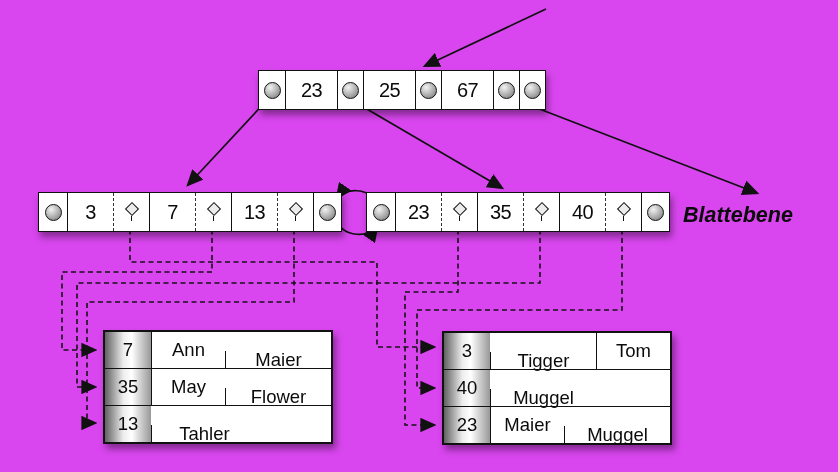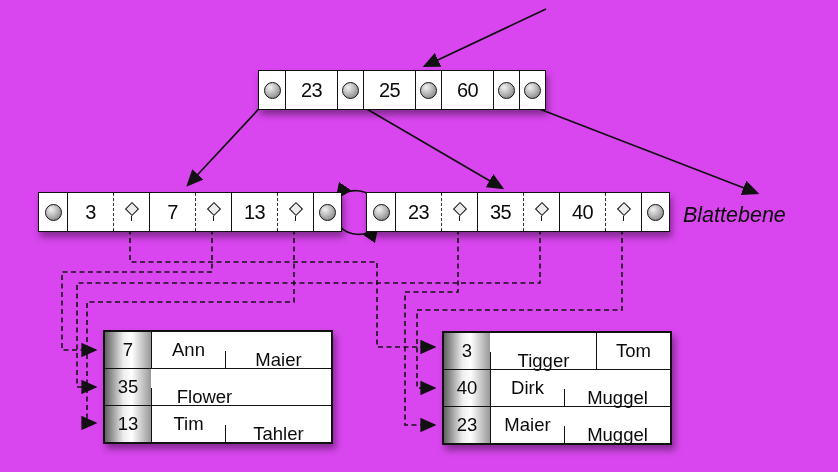--- a/index.html
+++ b/index.html
@@ -40,21 +40,21 @@
   .dcell{display:flex; align-items:center; justify-content:center;
          border-left:1.6px solid #111; box-sizing:border-box; font-size:18.5px; color:#0b0b0b;}
   .dcell:first-child{border-left:none;}
   .kcol{width:46px; background:linear-gradient(90deg,#616161,#ededed 40%,#ffffff 58%,#989898 100%);}
   .ncol{width:74px;}
   .lcol{width:106px;margin-top:19px;}
   .table-left{left:103px; top:330px;}
   .table-right{left:442px; top:331px;}
 
   
-  .lvl-label{position:absolute; font-style:italic; font-size:21.5px; color:#0c0c0c;}
+  .lvl-label{position:absolute; font-style:italic; font-size:21.5px; color:#0c0c0c;font-weight:bold;}
   .label-leaf{left:683px; top:203px;}
   .label-main{left:687px; top:332px;}
 
   
   .overlay{position:absolute; left:0; top:0; pointer-events:none;}
   .solidline{stroke:#111; stroke-width:1.7; fill:none;}
   .dashline{stroke:#151515; stroke-width:1.6; fill:none; stroke-dasharray:5 3.5;}
 </style>
 </head>
 <body>
@@ -94,21 +94,21 @@
     <div class="cell ptr">
         <span class="circle"></span>
       </div>
     <div class="cell key">
         <span>25</span>
       </div>
     <div class="cell ptr">
         <span class="circle"></span>
       </div>
     <div class="cell key">
-        <span>60</span>
+        <span>67</span>
       </div>
     <div class="cell ptr">
         <span class="circle"></span>
       </div>
     <div class="cell ptr">
         <span class="circle"></span>
       </div>
   </div>
 
   <div class="node leaf-node node-leaf-left">
@@ -186,38 +186,37 @@
   <div class="lvl-label label-leaf">Blattebene</div>
 
   <div class="dtable table-left">
     <div class="drow">
       <div class="dcell kcol">7</div>
       <div class="dcell ncol">Ann</div>
       <div class="dcell lcol">Maier</div>
     </div>
     <div class="drow">
       <div class="dcell kcol">35</div>
+      <div class="dcell ncol">May</div>
       <div class="dcell lcol">Flower</div>
     </div>
     <div class="drow">
       <div class="dcell kcol">13</div>
-      <div class="dcell ncol">Tim</div>
       <div class="dcell lcol">Tahler</div>
     </div>
   </div>
 
   <div class="dtable table-right">
     <div class="drow">
       <div class="dcell kcol">3</div>
       <div class="dcell lcol">Tigger</div>
       <div class="dcell ncol">Tom</div>
     </div>
     <div class="drow">
       <div class="dcell kcol">40</div>
-      <div class="dcell ncol">Dirk</div>
       <div class="dcell lcol">Muggel</div>
     </div>
     <div class="drow">
       <div class="dcell kcol">23</div>
       <div class="dcell ncol">Maier</div>
       <div class="dcell lcol">Muggel</div>
     </div>
   </div>
 
 </div>

